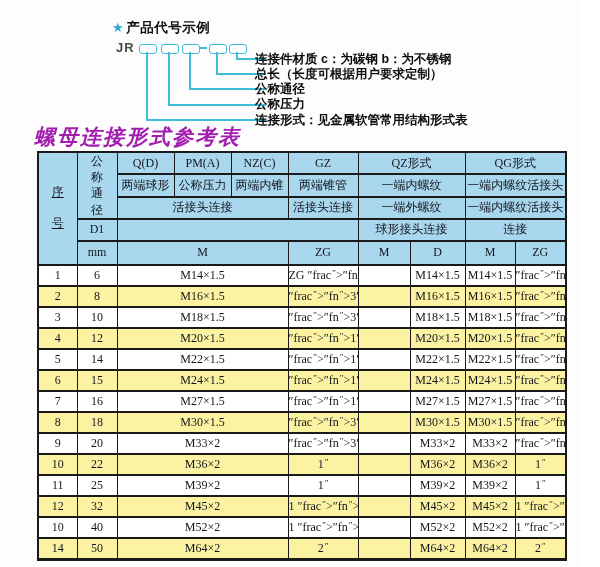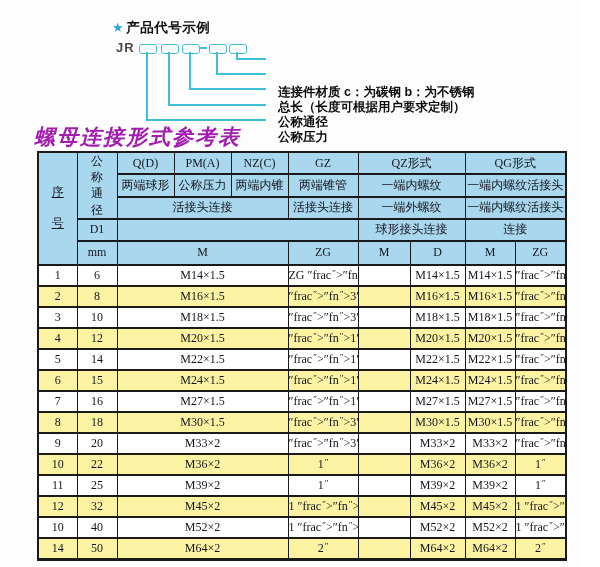--- a/index.html
+++ b/index.html
@@ -10,22 +10,22 @@
   .diagram-title{position:absolute;left:112px;top:19px;font-family:"Liberation Sans","DejaVu Sans",sans-serif;
     font-weight:bold;font-size:13.5px;color:#101010;letter-spacing:.5px;}
   .diagram-title .star{color:var(--c-star,#28a7d7);margin-right:2px;font-size:13px;}
   .jr-code{position:absolute;left:116px;top:40px;font-family:"Liberation Sans","DejaVu Sans",sans-serif;
     font-weight:bold;font-size:13px;color:#4a4a4a;letter-spacing:1px;}
   .code-box{position:absolute;top:44px;width:16px;height:8px;border:1.5px solid var(--c-line,#3fbeda);
     border-radius:3px;background:#fff;}
   .code-dash{position:absolute;left:200px;top:47px;width:7px;height:2px;background:var(--c-line,#3fbeda);}
   .vline,.hline{position:absolute;background:var(--c-line,#3fbeda);}
   .vline{width:2px;} .hline{height:2px;}
-  .dlabel{position:absolute;left:278px;height:15px;line-height:15px;white-space:nowrap;
-    font-family:"Liberation Sans","DejaVu Sans",sans-serif;font-weight:bold;font-size:12.5px;color:#0d0d0d;margin-top:33px;}
+  .dlabel{position:absolute;left:255px;height:15px;line-height:15px;white-space:nowrap;
+    font-family:"Liberation Sans","DejaVu Sans",sans-serif;font-weight:bold;font-size:12.5px;color:#0d0d0d;}
 
   
   .table-title{position:absolute;left:34px;top:123px;font-size:21px;font-weight:bold;font-style:italic;
     letter-spacing:2px;color:#a21caf;}
 
   
   table.ref{position:absolute;left:37px;top:151px;width:528px;border-collapse:collapse;table-layout:fixed;
     font-size:12px;border:2px solid var(--c-border,#1a1a1a);border-bottom-width:3px;}
   table.ref td{border-left:1px solid var(--c-border,#1a1a1a);border-right:1px solid var(--c-border,#1a1a1a);
     border-top:2px solid var(--c-border,#1a1a1a);border-bottom:2px solid var(--c-border,#1a1a1a);
@@ -64,20 +64,21 @@
   <div class="hline" style="left:189px;top:88px;width:77px"></div>
   <div class="vline" style="left:168px;top:52px;height:54px"></div>
   <div class="hline" style="left:168px;top:104px;width:98px"></div>
   <div class="vline" style="left:146px;top:52px;height:69px"></div>
   <div class="hline" style="left:146px;top:119px;width:120px"></div>
 
   <div class="dlabel" style="top:52px">连接件材质  c：为碳钢  b：为不锈钢</div>
   <div class="dlabel" style="top:67px">总长（长度可根据用户要求定制）</div>
   <div class="dlabel" style="top:82px">公称通径</div>
   <div class="dlabel" style="top:97px">公称压力</div>
+  <div class="dlabel" style="top:113px">连接形式：见金属软管常用结构形式表</div>
 
   <div class="table-title">螺母连接形式参考表</div>
 
   <table class="ref">
     <colgroup>
       <col style="width:39px">
         <col style="width:40px">
       <col style="width:57px">
         <col style="width:57px">
         <col style="width:57px">

